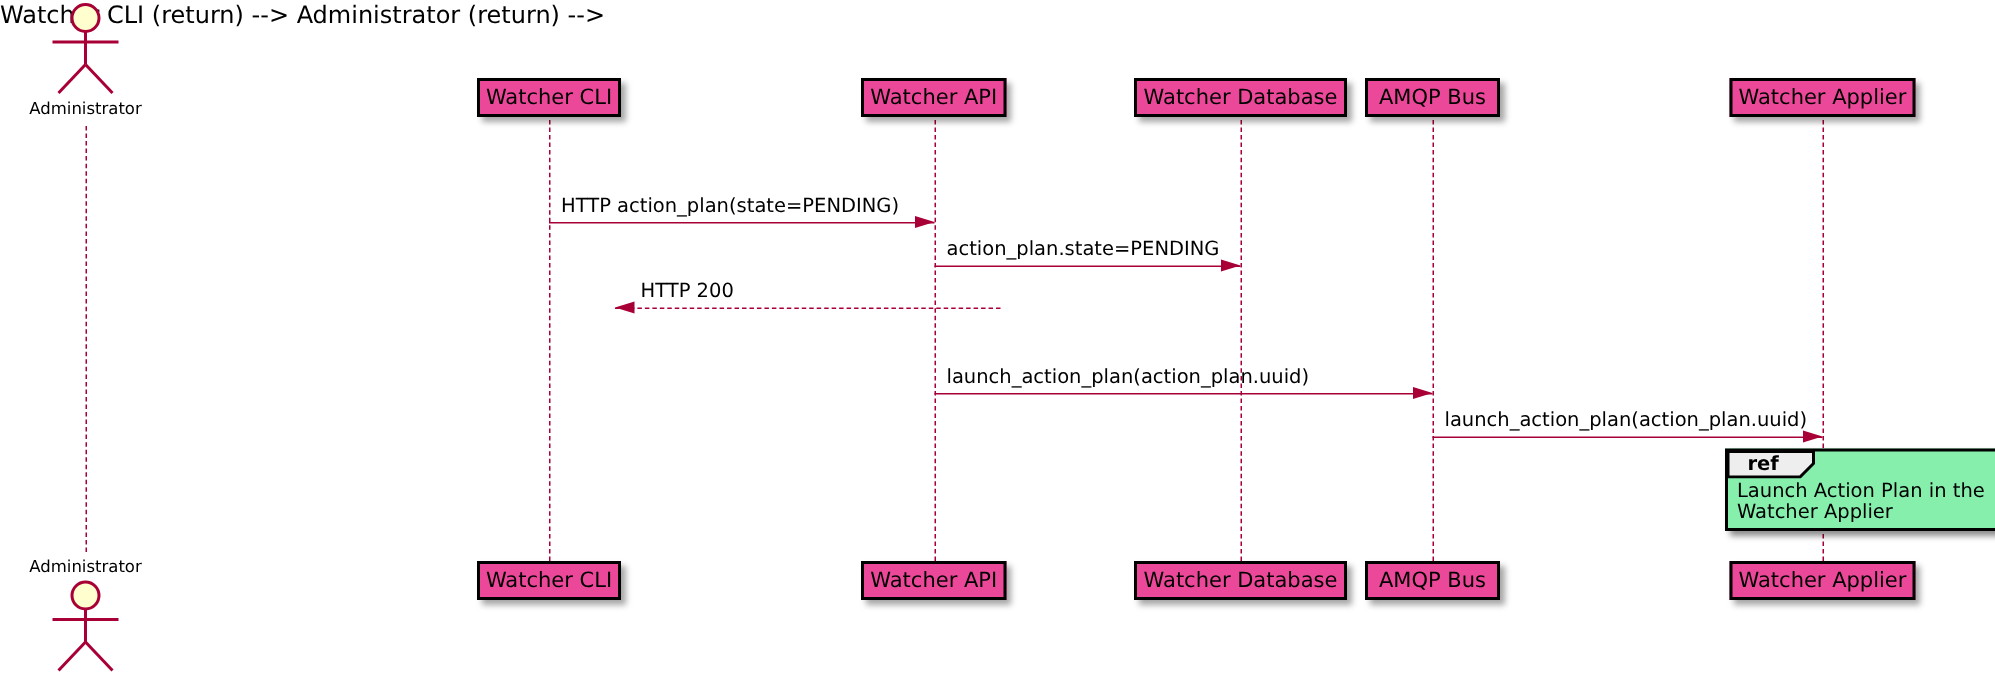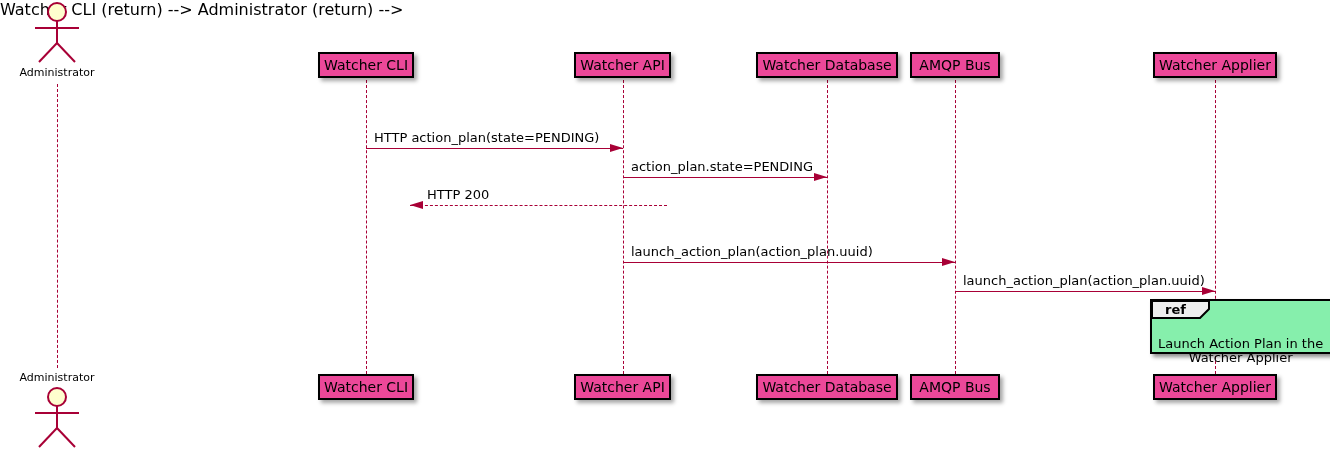--- a/index.html
+++ b/index.html
@@ -52,22 +52,22 @@
     background:#86efac;border:2px solid #000;
     box-shadow:3px 3px 4px rgba(0,0,0,0.45);
     z-index:5;box-sizing:border-box;
   }
   .ref-header{position:absolute;left:-1px;top:-1px;width:60px;height:19px;}
   .ref-keyword{
     position:absolute;left:13px;top:1px;
     font-size:13px;font-weight:bold;z-index:2;
   }
   .ref-body{
-    position:absolute;left:6px;top:36px;
-    font-size:13px;line-height:14px;white-space:nowrap;text-align:center;
+    position:absolute;left:6px;top:20px;
+    font-size:13px;line-height:14px;white-space:nowrap;
   }
 </style>
 </head>
 <body>
 
 <div id="diagram">
 
   
   <div class="lifeline" style="left:57px;top:84px;height:284px;"></div>
   <div class="lifeline" style="left:366px;top:80px;height:294px;"></div>

